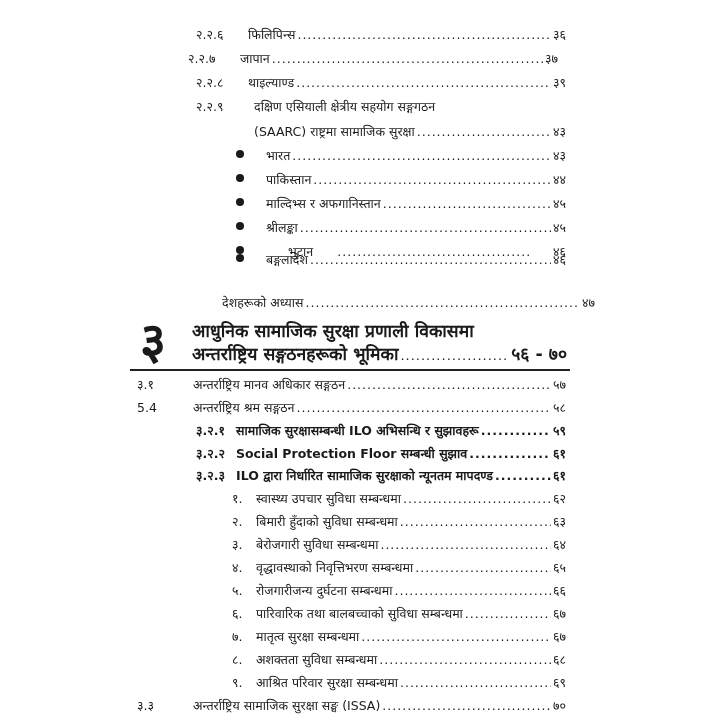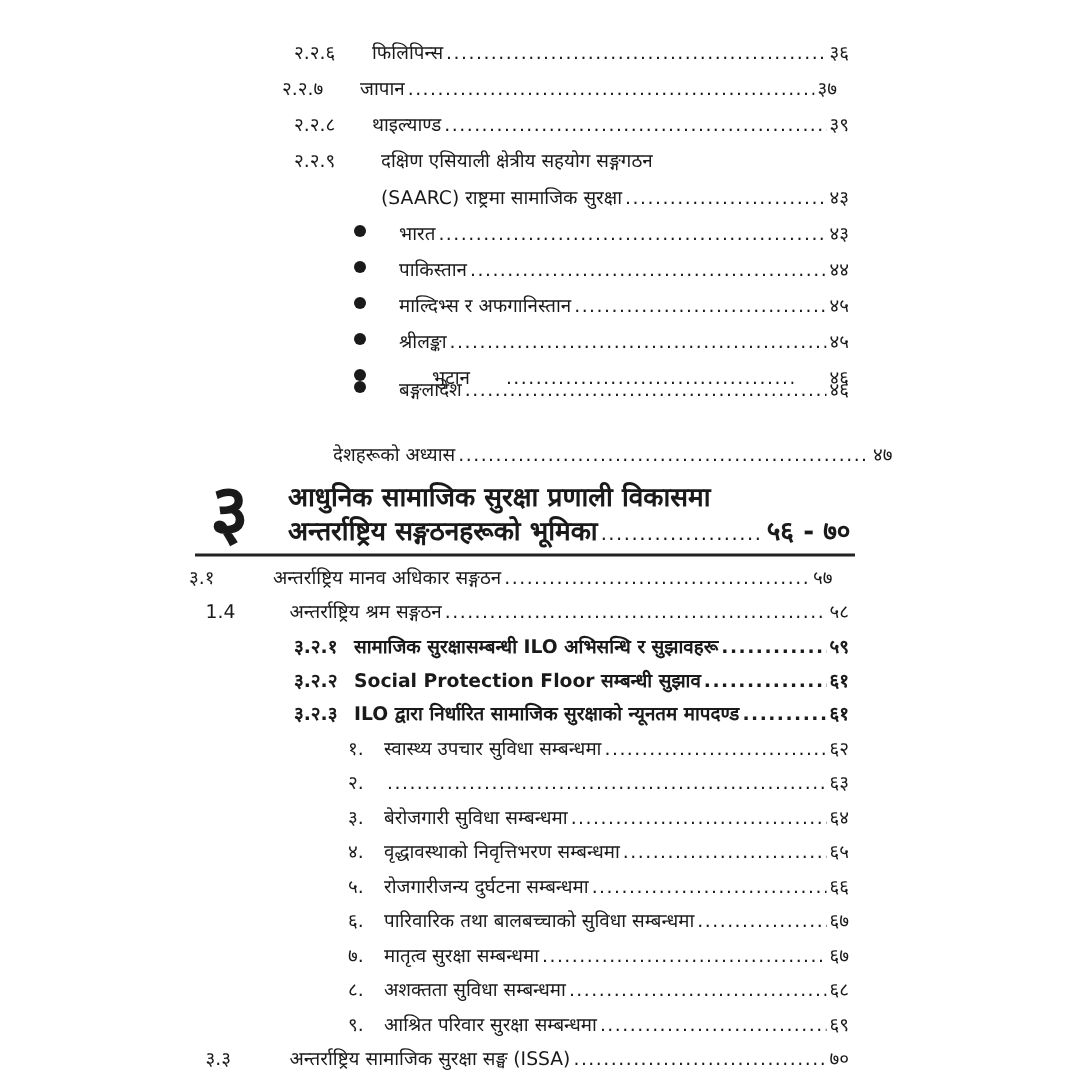--- a/index.html
+++ b/index.html
@@ -101,28 +101,28 @@
 
   <div class="ch-num">३</div>
   <div class="ch-line1">आधुनिक सामाजिक सुरक्षा प्रणाली विकासमा</div>
   <div class="ch-row">
     <span>अन्तर्राष्ट्रिय सङ्गठनहरूको भूमिका</span>
     <span class="dots"></span>
     <span>५६ - ७०</span>
   </div>
   <div class="rule"></div>
 
-  <div class="row" style="left:126px;top:377px;width:429px;justify-content:center;">
+  <div class="row" style="left:137px;top:377px;width:429px;justify-content:center;">
     <span class="num" style="width:56px;">३.१</span>
     <span class="title">अन्तर्राष्ट्रिय मानव अधिकार सङ्गठन</span>
     <span class="dots"></span>
     <span class="pg">५७</span>
   </div>
   <div class="row" style="left:137px;top:400px;width:429px;">
-    <span class="num" style="width:56px;">1.4</span>
+    <span class="num" style="width:56px;">5.4</span>
     <span class="title">अन्तर्राष्ट्रिय श्रम सङ्गठन</span>
     <span class="dots"></span>
     <span class="pg">५८</span>
   </div>
 
   <div class="row b" style="left:196px;top:423px;width:370px;">
     <span class="num" style="width:40px;">३.२.१</span>
     <span class="title">सामाजिक सुरक्षासम्बन्धी ILO अभिसन्धि र सुझावहरू</span>
     <span class="dots"></span>
     <span class="pg">५९</span>
@@ -141,20 +141,21 @@
   </div>
 
   <div class="row" style="left:232px;top:491px;width:334px;">
     <span class="num" style="width:24px;">१.</span>
     <span class="title">स्वास्थ्य उपचार सुविधा सम्बन्धमा</span>
     <span class="dots"></span>
     <span class="pg">६२</span>
   </div>
   <div class="row" style="left:232px;top:514px;width:334px;">
     <span class="num" style="width:24px;">२.</span>
+    <span class="title">बिमारी हुँदाको सुविधा सम्बन्धमा</span>
     <span class="dots"></span>
     <span class="pg">६३</span>
   </div>
   <div class="row" style="left:232px;top:537px;width:334px;">
     <span class="num" style="width:24px;">३.</span>
     <span class="title">बेरोजगारी सुविधा सम्बन्धमा</span>
     <span class="dots"></span>
     <span class="pg">६४</span>
   </div>
   <div class="row" style="left:232px;top:560px;width:334px;">

